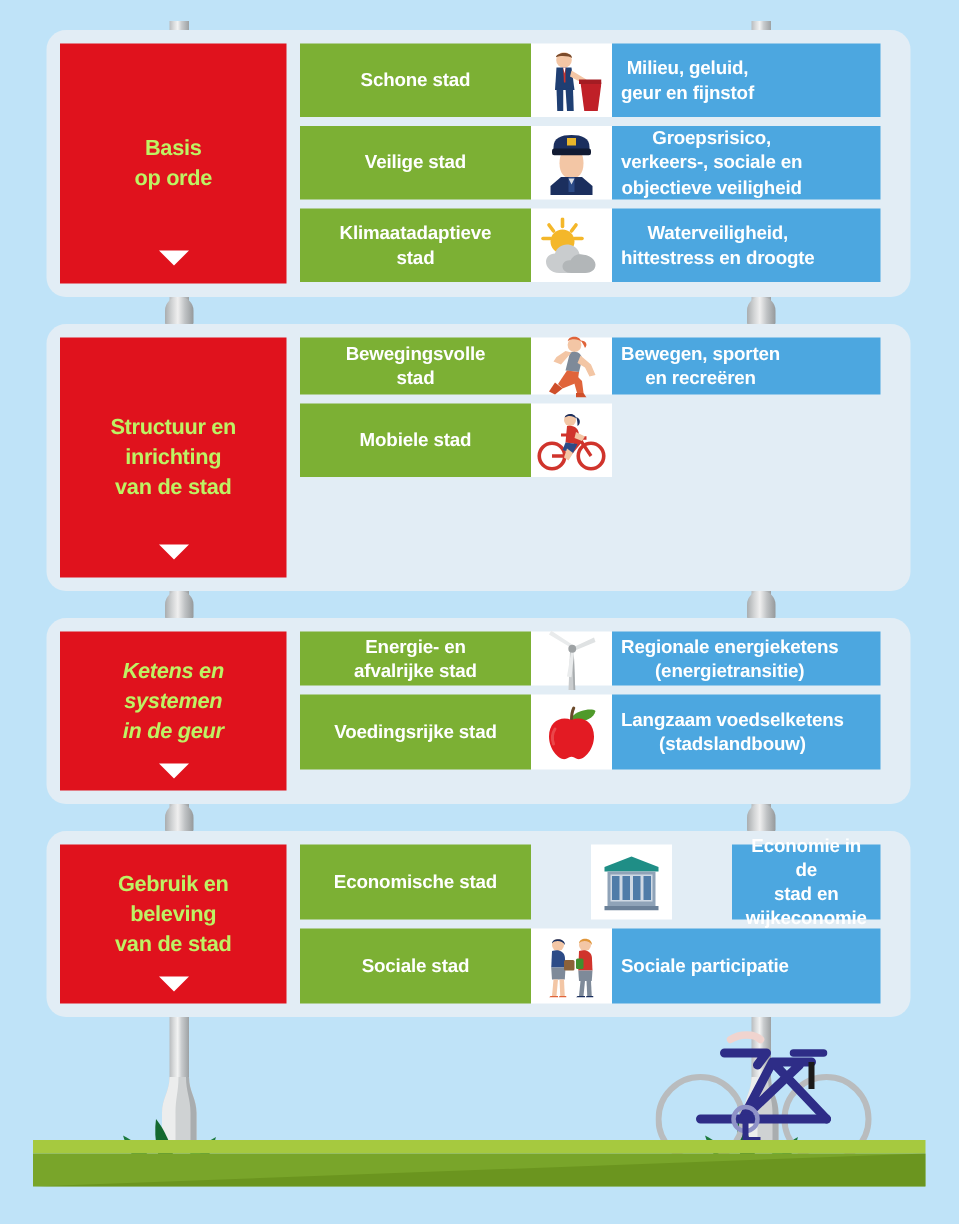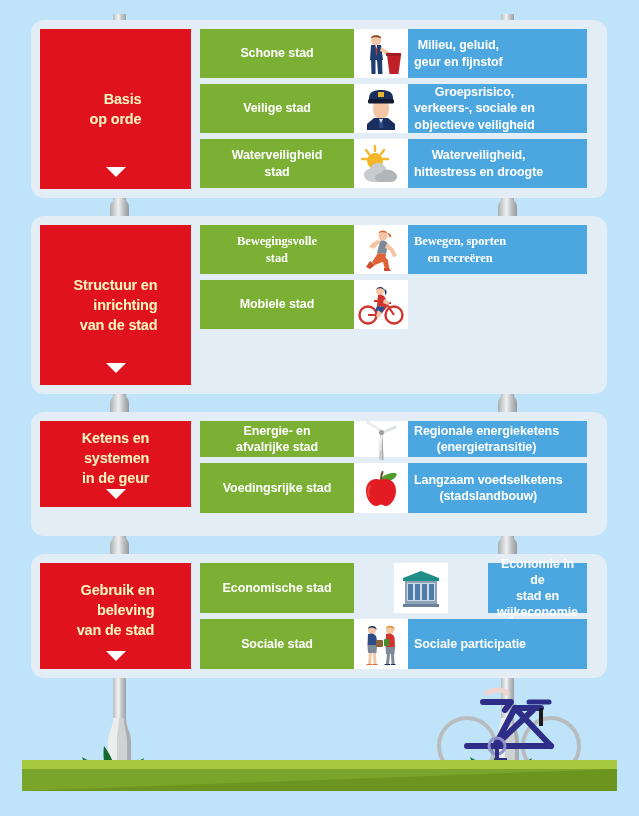--- a/index.html
+++ b/index.html
@@ -18,21 +18,21 @@
     background:linear-gradient(90deg,#a9adaf 0%,#d2d4d5 25%,#efefef 45%,#bfc2c4 70%,#95999b 100%);}
 
   
   .ground-top{position:absolute;left:22px;right:22px;height:9px;background:#a6c93f;}
   .ground-body{position:absolute;left:22px;right:22px;background:#79a52a;}
 
   
   .group{position:absolute;left:31px;width:576px;background:#e2edf5;border-radius:13px;}
   .redbox{position:absolute;left:9px;top:9px;width:151px;background:#e0121d;
     display:flex;align-items:center;justify-content:center;}
-  .redbox .rtxt{color:#fef9c3;font-weight:bold;font-size:14.5px;line-height:1.38;text-align:right;letter-spacing:-.2px;}
+  .redbox .rtxt{color:#bef264;font-weight:bold;font-size:14.5px;line-height:1.38;text-align:center;letter-spacing:-.2px;}
   .redbox .caret{position:absolute;left:50%;transform:translateX(-50%);bottom:12px;
     width:0;height:0;border-left:10px solid transparent;border-right:10px solid transparent;border-top:10px solid #ffffff;}
 
   .rows{position:absolute;left:169px;top:9px;right:20px;}
   .row{display:flex;width:100%;}
   .row + .row{margin-top:6px;}
   .cell-green{width:154px;background:#7cb034;display:flex;align-items:center;justify-content:center;
     color:#fff;font-weight:bold;font-size:12.5px;line-height:1.3;text-align:center;padding:0 6px;box-sizing:border-box;letter-spacing:-.1px;}
   .cell-icon{width:54px;background:#ffffff;display:flex;align-items:center;justify-content:center;position:relative;}
   .cell-blue{flex:1;background:#4ca7e0;display:flex;align-items:center;justify-content:flex-start;
@@ -135,21 +135,21 @@
             <path d="M18 31 L20 35 L22 31 Z" fill="#d9dde5"></path>
           </svg>
         </div>
         <div class="cell-blue">
           <span><span>Groepsrisico,</span><br><span>verkeers-, sociale en</span><br><span>objectieve veiligheid</span></span>
         </div>
       </div>
 
       <div class="row" style="height:49px;">
         <div class="cell-green">
-          <span><span>Waterveiligheid</span><br><span>stad</span></span>
+          <span><span>Klimaatadaptieve</span><br><span>stad</span></span>
         </div>
         <div class="cell-icon">
           <svg class="icon-svg" width="44" height="38" viewBox="0 0 44 38">
             <g stroke="#f4b72a" stroke-width="2.4" stroke-linecap="round">
               <path d="M16 1 L16 6"></path>
                 <path d="M7 5 L10 9"></path>
                 <path d="M25 5 L22 9"></path>
               <path d="M3 14 L8 14"></path>
                 <path d="M29 14 L24 14"></path>
             </g>
@@ -172,21 +172,21 @@
     <div class="redbox" style="height:160px;">
       <div class="rtxt">
         <div>Structuur en</div>
         <div>inrichting</div>
         <div>van de stad</div>
       </div>
       <span class="caret"></span>
     </div>
     <div class="rows">
 
-      <div class="row" style="height:49px;font-family:Liberation Serif, serif;">
+      <div class="row" style="height:38px;">
         <div class="cell-green">
           <span><span>Bewegingsvolle</span><br><span>stad</span></span>
         </div>
         <div class="cell-icon">
           <svg class="icon-svg" width="40" height="42" viewBox="0 0 40 42">
             <circle cx="22" cy="7" r="4.6" fill="#f3c6a5"></circle>
             <path d="M17.5 4.5 C18 0.5 26 0.5 26.5 5 C25 3 20 2.5 17.5 4.5 Z" fill="#e0643a"></path>
             <path d="M26 4 C30 4 31 7 29 9 C28 6.5 27 5 26 4 Z" fill="#e0643a"></path>
             <path d="M19 12 C24 10.5 27 13 27 17 L25 25 L16 24 Z" fill="#7e8a99"></path>
             <path d="M20 12 L13 20 L8 18 L10 15 L16 11 Z" fill="#f3c6a5"></path>
@@ -221,21 +221,21 @@
         </div>
       </div>
 
     </div>
   </div>
 
   <div class="pole-cap" style="left:110px;top:394px;height:20px;"></div>
   <div class="pole-cap" style="left:498px;top:394px;height:20px;"></div>
 
   <div class="group" style="top:412px;height:124px;">
-    <div class="redbox" style="height:86px;">
+    <div class="redbox" style="height:106px;font-style:italic;">
       <div class="rtxt" style="margin-bottom:12px;">
         <div>Ketens en</div>
         <div>systemen</div>
         <div>in de geur</div>
       </div>
       <span class="caret" style="bottom:8px;"></span>
     </div>
     <div class="rows">
 
       <div class="row" style="height:36px;">

